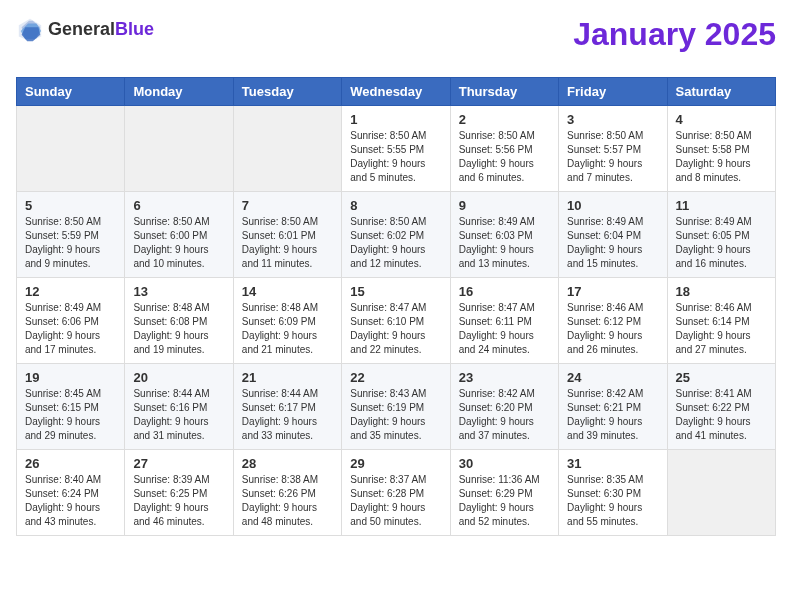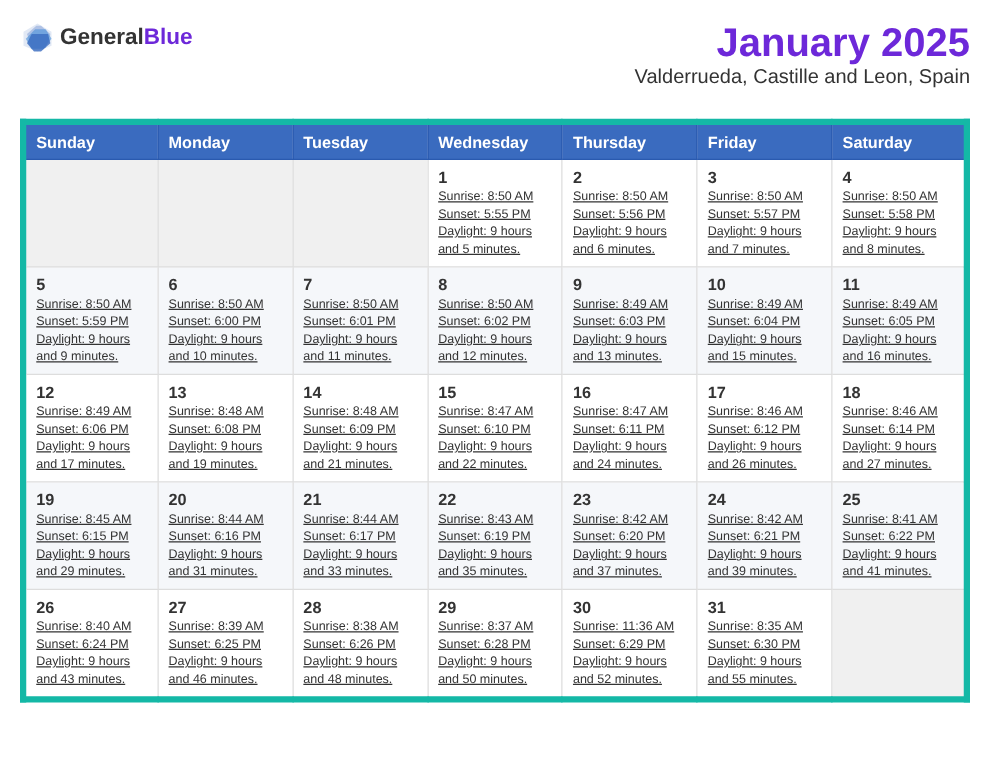--- a/index.html
+++ b/index.html
@@ -43,21 +43,21 @@
       color: #6d28d9;
     }
     .title-block h2 {
       font-size: 16px;
       font-weight: normal;
       color: #333;
     }
     .calendar {
       width: 100%;
       border-collapse: collapse;
-      border: 5px solid #14b8a6;
+      border: 1px solid #14b8a6;
       margin-top: 24px;
     }
     .calendar th {
       background-color: #3a6bbf;
       color: #fff;
       font-size: 13px;
       font-weight: bold;
       padding: 6px 8px;
       text-align: left;
       border: 1px solid #2a5aaf;
@@ -81,42 +81,40 @@
     .day-num {
       font-size: 13px;
       font-weight: bold;
       display: block;
       margin-bottom: 2px;
     }
     .day-info {
       font-size: 10px;
       line-height: 1.4;
       color: #333;
-      text-decoration: underline;
     }
   </style>
 </head>
 <body>
 
 <div class="header">
   <div class="logo">
     <svg class="logo-icon" viewBox="0 0 30 30">
       <polygon points="15,3 27,10 27,22 15,27 3,22 3,10" fill="#3a6bbf" opacity="0.15"></polygon>
       <polygon points="18,5 26,12 22,24 10,24 6,12 14,5" fill="#3a6bbf" opacity="0.3"></polygon>
       <polygon points="22,8 27,16 20,25 10,25 5,16 13,8" fill="#4a90d9" opacity="0.6"></polygon>
       <polygon points="24,12 26,20 18,27 12,27 6,20 10,12" fill="#3a6bbf" opacity="0.8"></polygon>
     </svg>
     <div class="logo-text">
       <span>General</span>
       <span>Blue</span>
     </div>
   </div>
   <div class="title-block">
     <h1>January 2025</h1>
-    <h2>Valderrueda, Castille and Leon, Spain</h2>
   </div>
 </div>
 
 <table class="calendar">
   <thead>
     <tr>
     <th>Sunday</th>
         <th>Monday</th>
         <th>Tuesday</th>
         <th>Wednesday</th>

